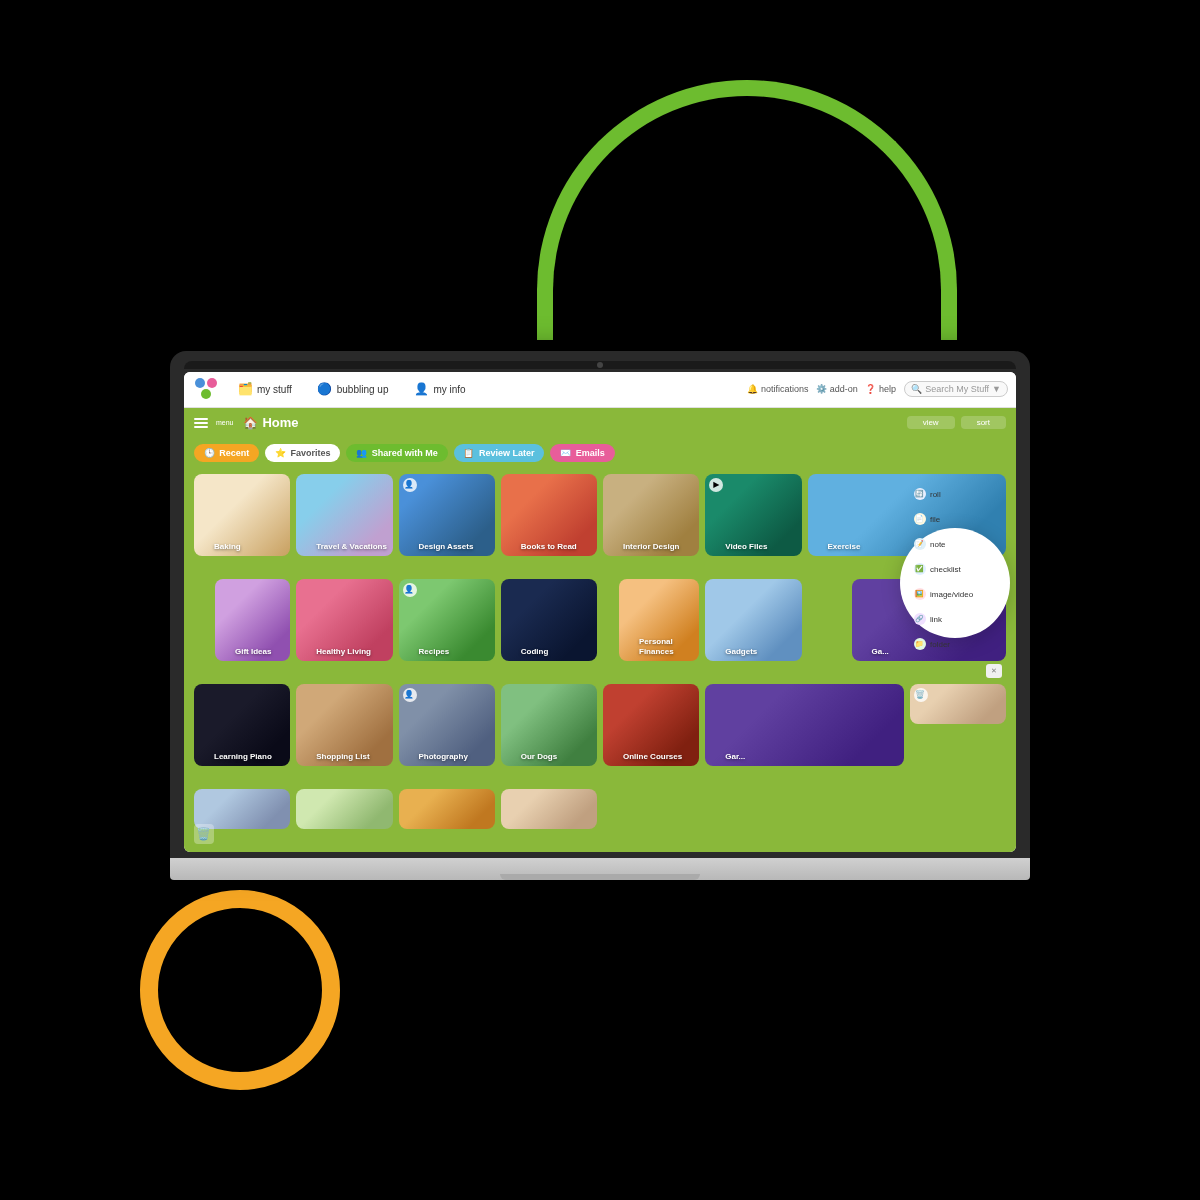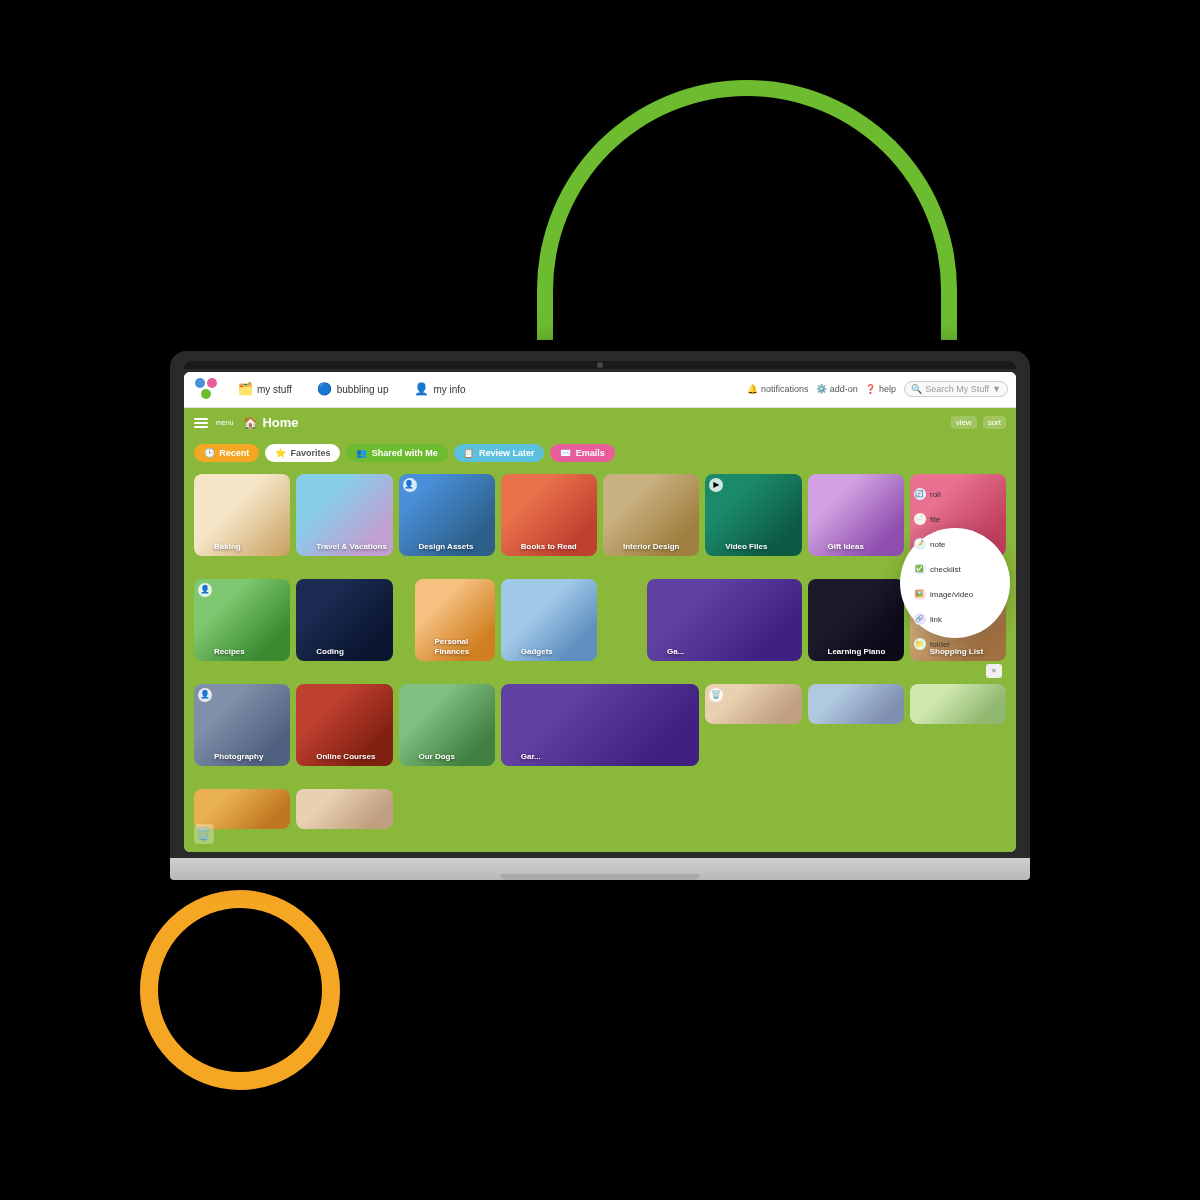--- a/index.html
+++ b/index.html
@@ -202,21 +202,21 @@
     }
     .toolbar-spacer { flex: 1; }
     .toolbar-right {
       display: flex;
       gap: 6px;
       align-items: center;
     }
     .toolbar-right-btn {
       background: rgba(255,255,255,0.2);
       border-radius: 4px;
-      padding: 2px 5px;
+      padding: 2px 16px;
       color: #fff;
       font-size: 8px;
       cursor: pointer;
     }
 
     
     .filter-bar {
       background: #8ab83a;
       display: flex;
       gap: 6px;
@@ -285,21 +285,21 @@
     }
 
     
     .tile-baking { background: linear-gradient(135deg, #f5e6c8 40%, #c8a060); }
     .tile-travel { background: linear-gradient(135deg, #87ceeb 30%, #c0a0d0 80%); }
     .tile-design { background: linear-gradient(135deg, #4a90d9 20%, #2c5f8a 80%); }
     .tile-books { background: linear-gradient(135deg, #e8704a 30%, #c04030 80%); }
     .tile-interior { background: linear-gradient(135deg, #c8b080 30%, #a08040 80%); }
     .tile-video { background: linear-gradient(135deg, #1a8a6a 30%, #0d5a44 80%); }
     .tile-exercise { background: linear-gradient(135deg, #60b0e0 40%, #3080b0 80%); }
-    .tile-gift { background: linear-gradient(135deg, #d0a0e0 30%, #9050b0 80%); }
+    .tile-gift { background: linear-gradient(135deg, #d0a0e0 30%, #9050b0 80%); margin-left: 21px; }
     .tile-healthy { background: linear-gradient(135deg, #e87090 30%, #c04060 80%); }
     .tile-recipes { background: linear-gradient(135deg, #7dc870 30%, #3a8a30 80%); }
     .tile-coding { background: linear-gradient(135deg, #1a2a50 30%, #0a1530 80%); }
     .tile-finance { background: linear-gradient(135deg, #f5c080 30%, #d08020 80%); margin-left: 16px; }
     .tile-gadgets { background: linear-gradient(135deg, #a0c8e8 40%, #6090c0 80%); }
     .tile-piano { background: linear-gradient(135deg, #1a1a2a 40%, #0a0a18 80%); }
     .tile-shopping { background: linear-gradient(135deg, #d0a878 30%, #a07040 80%); }
     .tile-music { background: linear-gradient(135deg, #f5c840 30%, #e08000 80%); }
     .tile-photo { background: linear-gradient(135deg, #8090a8 30%, #506080 80%); }
     .tile-online { background: linear-gradient(135deg, #c04030 30%, #802010 80%); }
@@ -495,20 +495,23 @@
             <div class="tile tile-books">
               <div class="tile-label">Books to Read</div>
             </div>
             <div class="tile tile-interior">
               <div class="tile-label">Interior Design</div>
             </div>
             <div class="tile tile-video">
               <div class="tile-icon-badge">▶</div>
               <div class="tile-label">Video Files</div>
             </div>
+            <div class="tile tile-exercise" style="grid-column: span 2;">
+              <div class="tile-label">Exercise</div>
+            </div>
 
             <div class="tile tile-gift">
               <div class="tile-label">Gift Ideas</div>
             </div>
             <div class="tile tile-healthy">
               <div class="tile-label">Healthy Living</div>
             </div>
             <div class="tile tile-recipes">
               <div class="tile-icon-badge">👤</div>
               <div class="tile-label">Recipes</div>
@@ -529,25 +532,25 @@
             <div class="tile tile-piano">
               <div class="tile-label">Learning Piano</div>
             </div>
             <div class="tile tile-shopping">
               <div class="tile-label">Shopping List</div>
             </div>
             <div class="tile tile-photo">
               <div class="tile-icon-badge">👤</div>
               <div class="tile-label">Photography</div>
             </div>
+            <div class="tile tile-dogs">
+              <div class="tile-label">Our Dogs</div>
+            </div>
             <div class="tile tile-online">
               <div class="tile-label">Online Courses</div>
-            </div>
-            <div class="tile tile-dogs">
-              <div class="tile-label">Our Dogs</div>
             </div>
             <div class="tile tile-gaming" style="grid-column: span 2;">
               <div class="tile-label">Gar...</div>
             </div>
 
             <div class="tile tile-misc1" style="height:40px;">
               <div class="tile-icon-badge">🗑️</div>
             </div>
             <div class="tile tile-misc2" style="height:40px;"></div>
             <div class="tile tile-misc3" style="height:40px;"></div>

